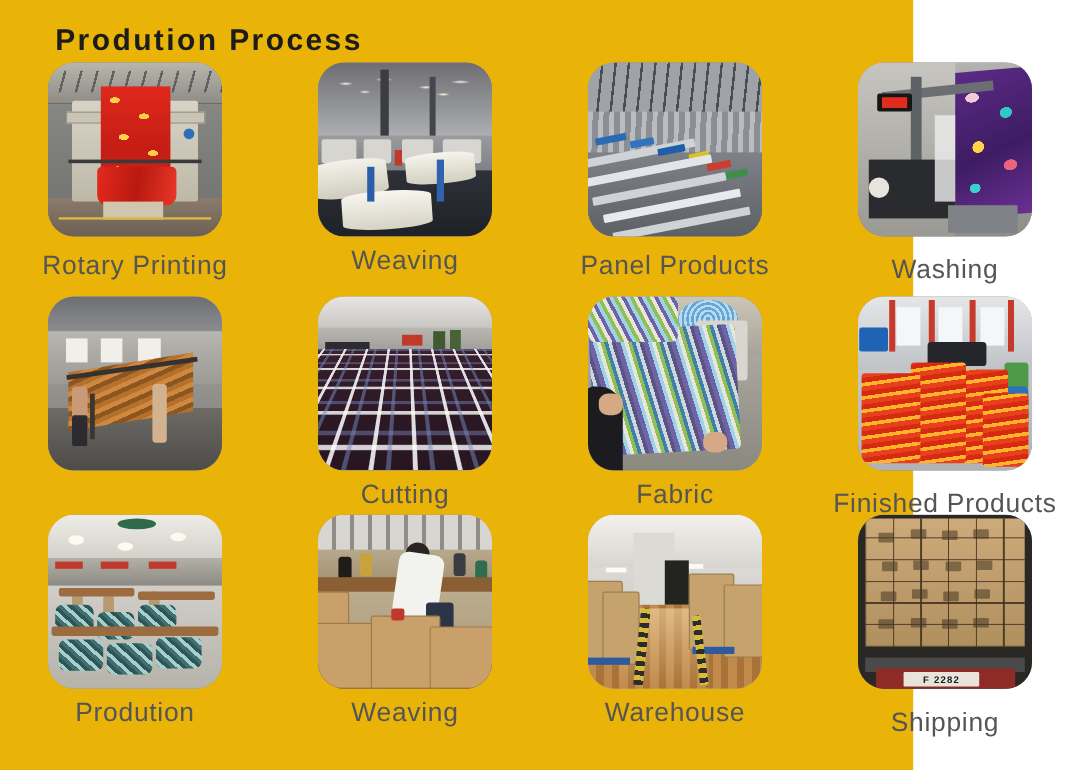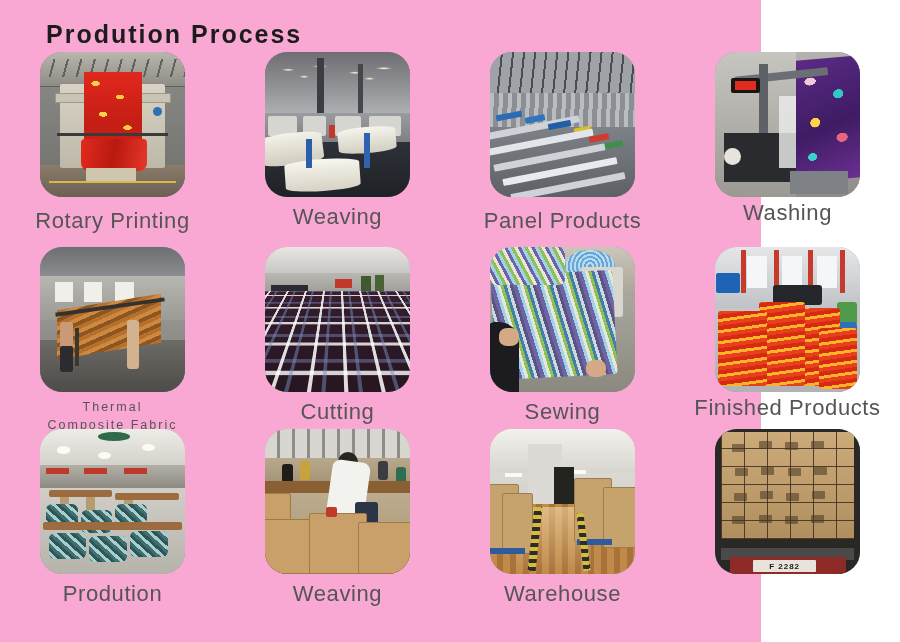--- a/index.html
+++ b/index.html
@@ -13,21 +13,21 @@
     background: #ffffff;
     font-family: "Liberation Sans", sans-serif;
     overflow: hidden;
     position: relative;
   }
 
   #page {
     position: relative;
     width: 761px;
     height: 642px;
-    background: #f9a8d4;
+    background: #eab308;
   }
 
   
   .page-title {
     position: absolute;
     left: 46px;
     top: 21px;
     font-size: 25px;
     font-weight: bold;
     color: #1c1c1c;
@@ -88,21 +88,21 @@
   .caption.small {
     font-size: 12.5px;
     letter-spacing: 2.0px;
     margin-top: 6px;
     line-height: 1.45;
     color: #555555;
   }
   .caption.small .ln { display: block; }
 
   
-  .cell.cap-up .caption { margin-top: 3px; }
+  .cell.cap-up .caption { margin-top: 15px; }
   .cell.cap-dn .caption { margin-top: 11px; }
 
   
   .s-weave .ceil   { left:0; top:0; right:0; height:46%; background:linear-gradient(#6e6e72,#97989c 60%,#b4b5b8); }
   .s-weave .lamps  { left:0; top:6%; right:0; height:34%;
       background:
         radial-gradient(ellipse 9px 2px at 16% 18%, #fffbe6 0%, rgba(255,251,230,0) 70%),
         radial-gradient(ellipse 11px 2px at 38% 11%, #fffbe6 0%, rgba(255,251,230,0) 70%),
         radial-gradient(ellipse 9px 2px at 62% 24%, #fffbe6 0%, rgba(255,251,230,0) 70%),
         radial-gradient(ellipse 12px 2px at 82% 15%, #fffbe6 0%, rgba(255,251,230,0) 70%),
@@ -469,24 +469,20 @@
             <div class="flr"></div>
               <div class="wood"></div>
               <div class="frame"></div>
             <div class="leg1"></div>
               <div class="leg2"></div>
             <div class="p1"></div>
               <div class="p1b"></div>
               <div class="p2"></div>
           </div>
         </div>
-        <div class="caption small">
-          <span class="ln">Thermal</span>
-          <span class="ln">Composite Fabric</span>
-        </div>
       </div>
 
       <div class="cell">
         <div class="thumb">
           <div class="scene s-cut">
             <div class="bg"></div>
               <div class="ceil"></div>
               <div class="back"></div>
             <div class="dk"></div>
               <div class="red"></div>
@@ -506,21 +502,21 @@
               <div class="disc"></div>
             <div class="mach"></div>
               <div class="mach2"></div>
             <div class="strp"></div>
               <div class="strp2"></div>
             <div class="arm"></div>
               <div class="hand"></div>
               <div class="hand2"></div>
           </div>
         </div>
-        <div class="caption">Sewing</div>
+        <div class="caption">Fabric</div>
       </div>
 
       <div class="cell cap-up">
         <div class="thumb">
           <div class="scene s-fin">
             <div class="bg"></div>
               <div class="wall"></div>
             <div class="win wa"></div>
               <div class="win wb"></div>
               <div class="win wc"></div>
@@ -644,18 +640,19 @@
             <div class="stamp" style="left:12%;top:60%"></div>
             <div class="stamp" style="left:30%;top:59%"></div>
             <div class="stamp" style="left:48%;top:60%"></div>
             <div class="stamp" style="left:66%;top:59%"></div>
             <div class="bar"></div>
             <div class="plt"></div>
             <div class="pnum"></div>
             <div class="ptxt">F 2282</div>
           </div>
         </div>
+        <div class="caption">Shipping</div>
       </div>
 
     </div>
 
   </div>
 </div>
 
 </body></html>

